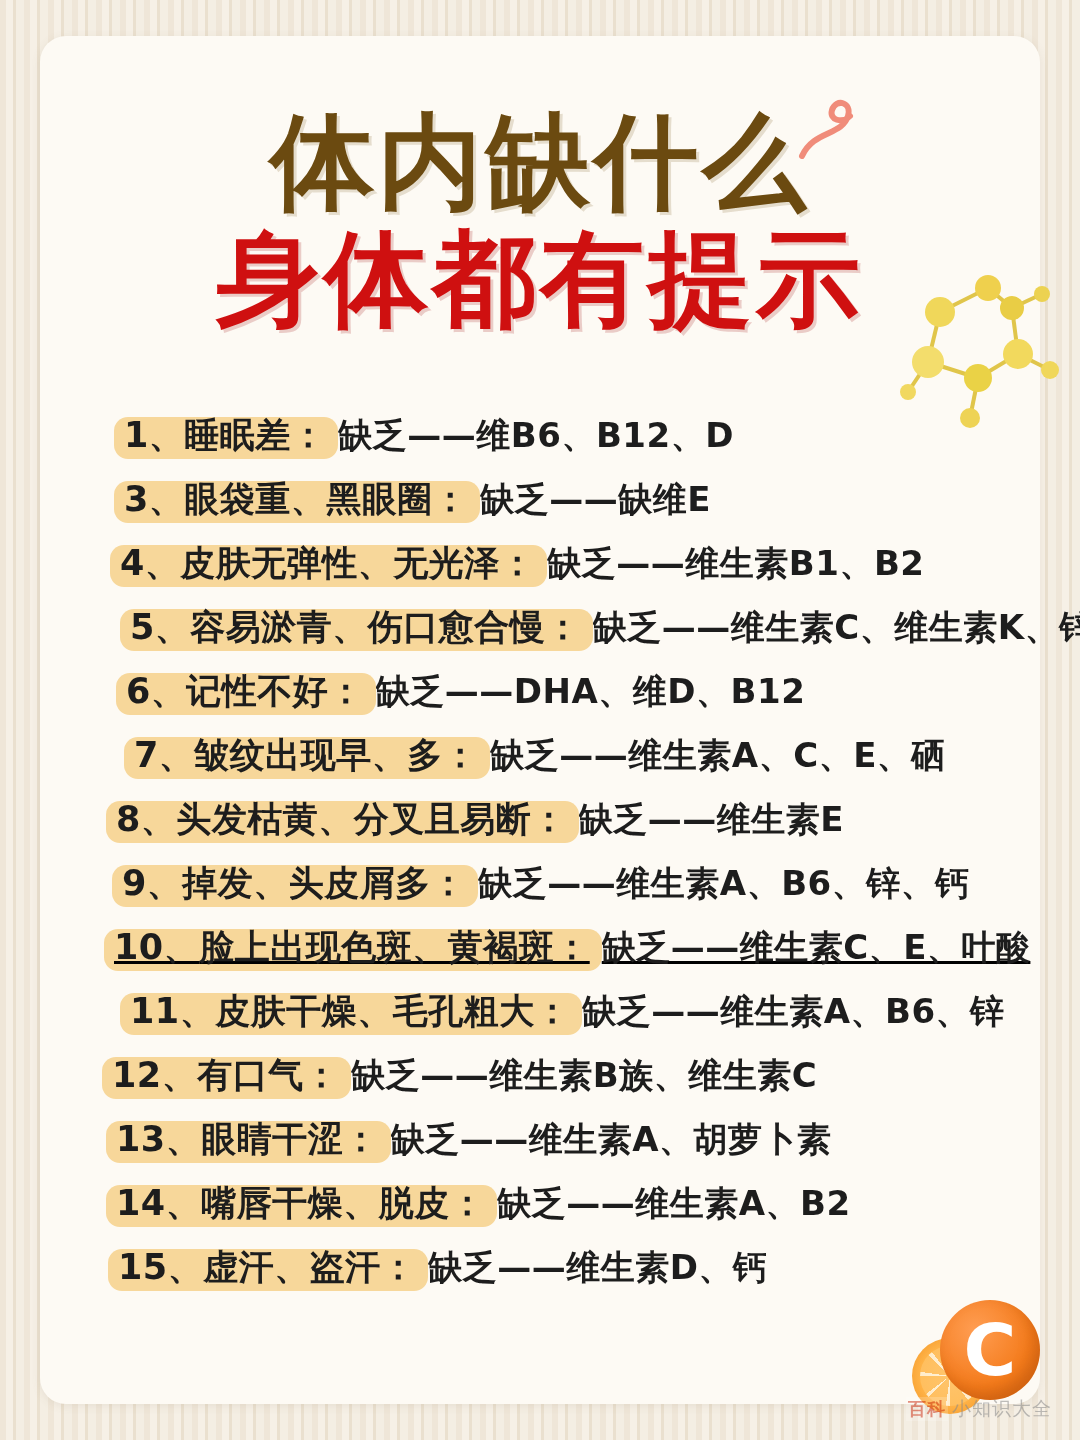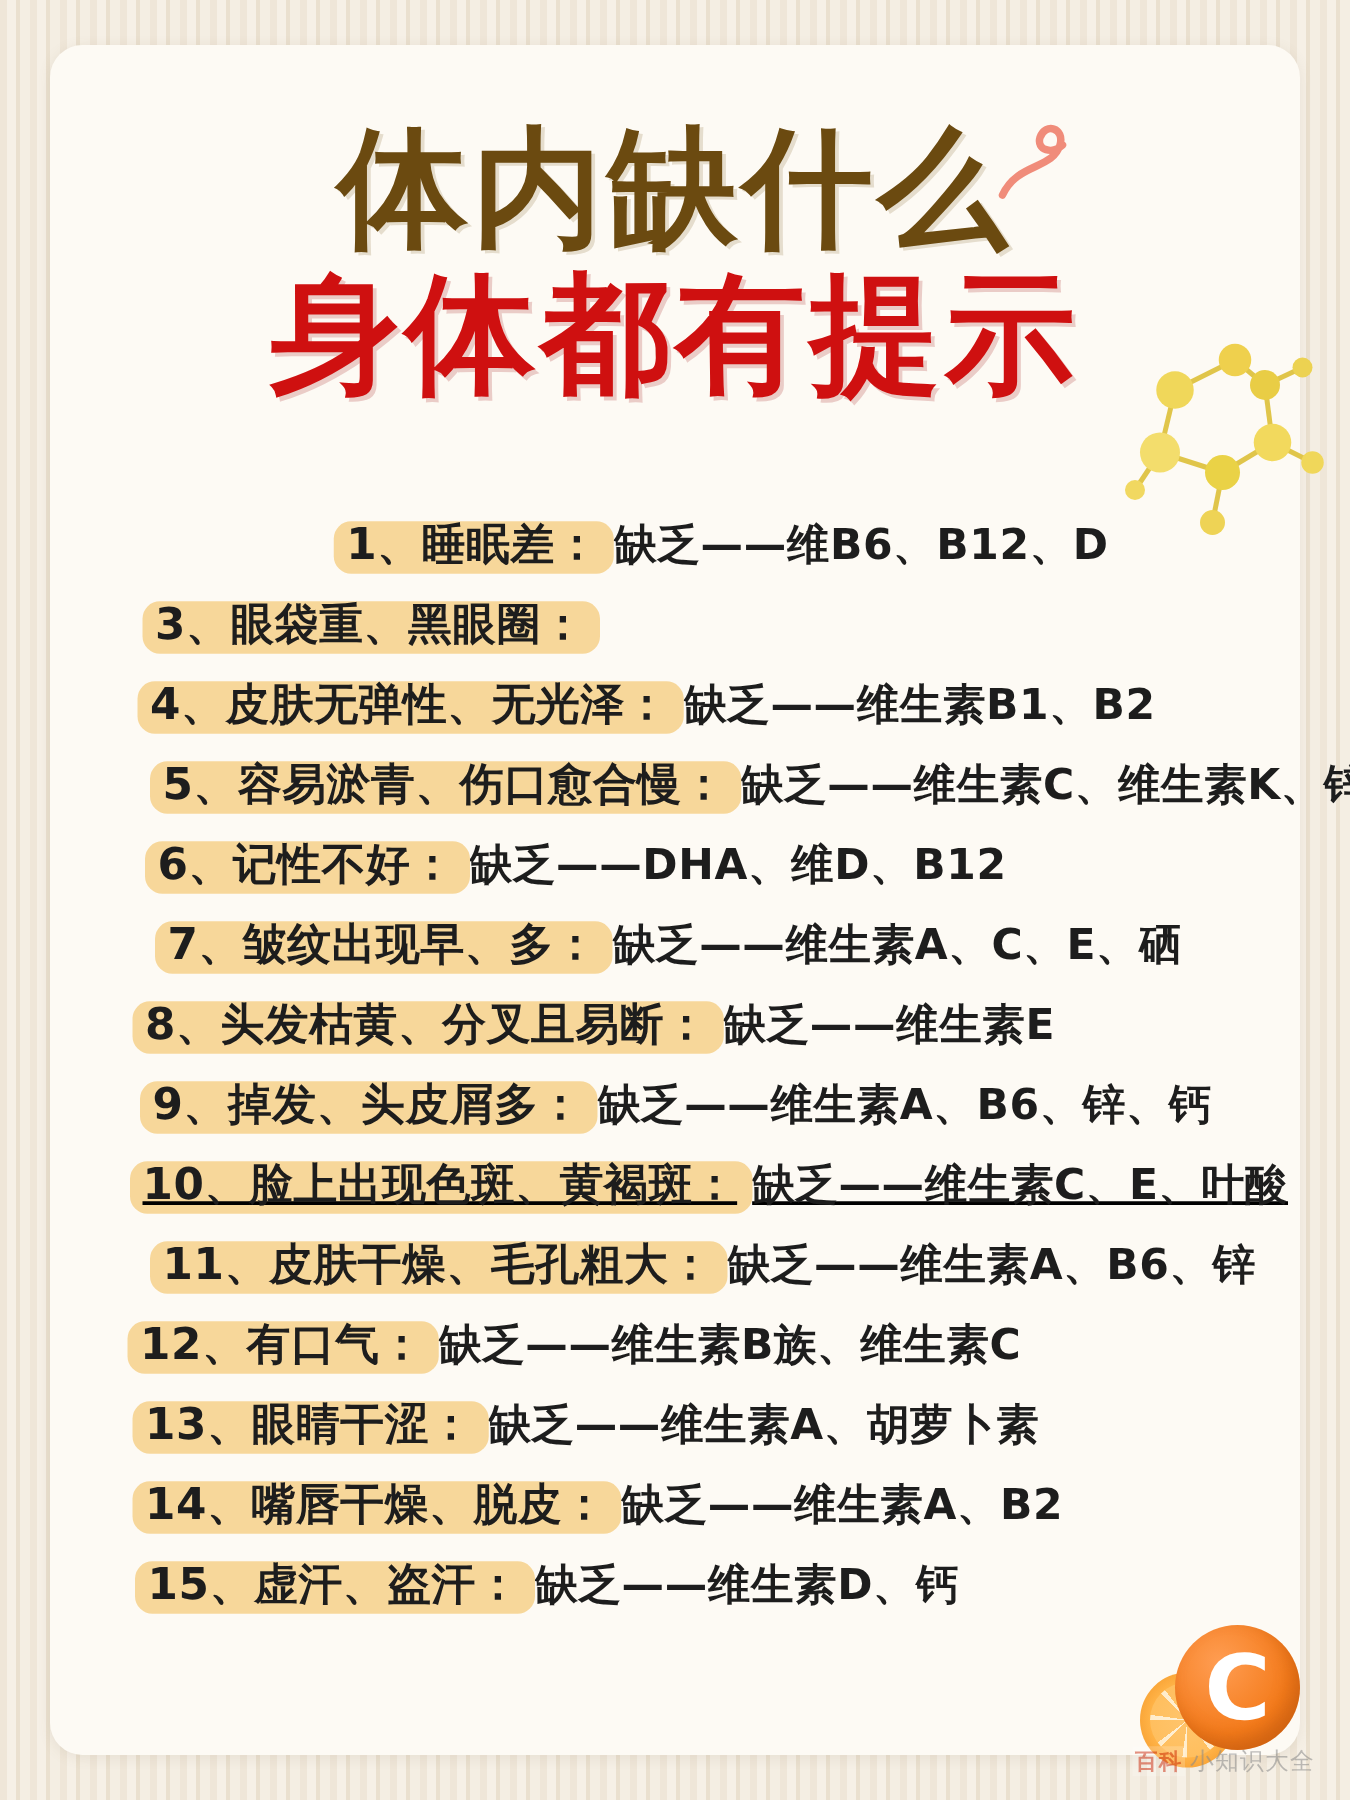--- a/index.html
+++ b/index.html
@@ -32,21 +32,21 @@
     top: 36px;
     width: 1000px;
     height: 1368px;
     background: #fdfaf4;
     border-radius: 26px;
     box-shadow: 0 2px 10px rgba(120,100,70,0.10);
   }
   
   .title-wrap {
     position: absolute;
-    top: 60px;
+    top: 72px;
     left: 0; right: 0;
     text-align: center;
   }
   .title-1 {
     font-size: 104px;
     line-height: 1.05;
     font-weight: 700;
     color: #6b4a10;
     letter-spacing: 4px;
     text-shadow: 3px 3px 0 rgba(120,90,30,0.18);
@@ -113,21 +113,21 @@
   }
   .hl span { position: relative; z-index: 1; }
   .tail {
     font-size: 34px;
     font-weight: 700;
     color: #1d1d1d;
     margin-left: 6px;
     letter-spacing: 0.5px;
   }
   
-  .row.i0  { padding-left: 78px; justify-content: center; }
+  .row.i0  { padding-left: 78px; }
   .row.i1  { padding-left: 78px; }
   .row.i2  { padding-left: 78px; }
   .row.i3  { padding-left: 74px; }
   .row.i4  { padding-left: 84px; }
   .row.i5  { padding-left: 80px; }
   .row.i6  { padding-left: 88px; }
   .row.i7  { padding-left: 70px; }
   .row.i8  { padding-left: 76px; }
   .row.i9  { padding-left: 68px; text-decoration: underline; }
   .row.i10 { padding-left: 84px; }
@@ -256,20 +256,21 @@
         <span>1、</span><span>睡眠差：</span>
       </span>
       <span class="tail">缺乏——维B6、B12、D</span>
     </div>
 
 
     <div class="row i2">
       <span class="hl">
         <span>3、</span><span>眼袋重、黑眼圈：</span>
       </span>
+      <span class="tail">缺乏——缺维E</span>
     </div>
 
     <div class="row i3">
       <span class="hl">
         <span>4、</span><span>皮肤无弹性、无光泽：</span>
       </span>
       <span class="tail">缺乏——维生素B1、B2</span>
     </div>
 
     <div class="row i4">

